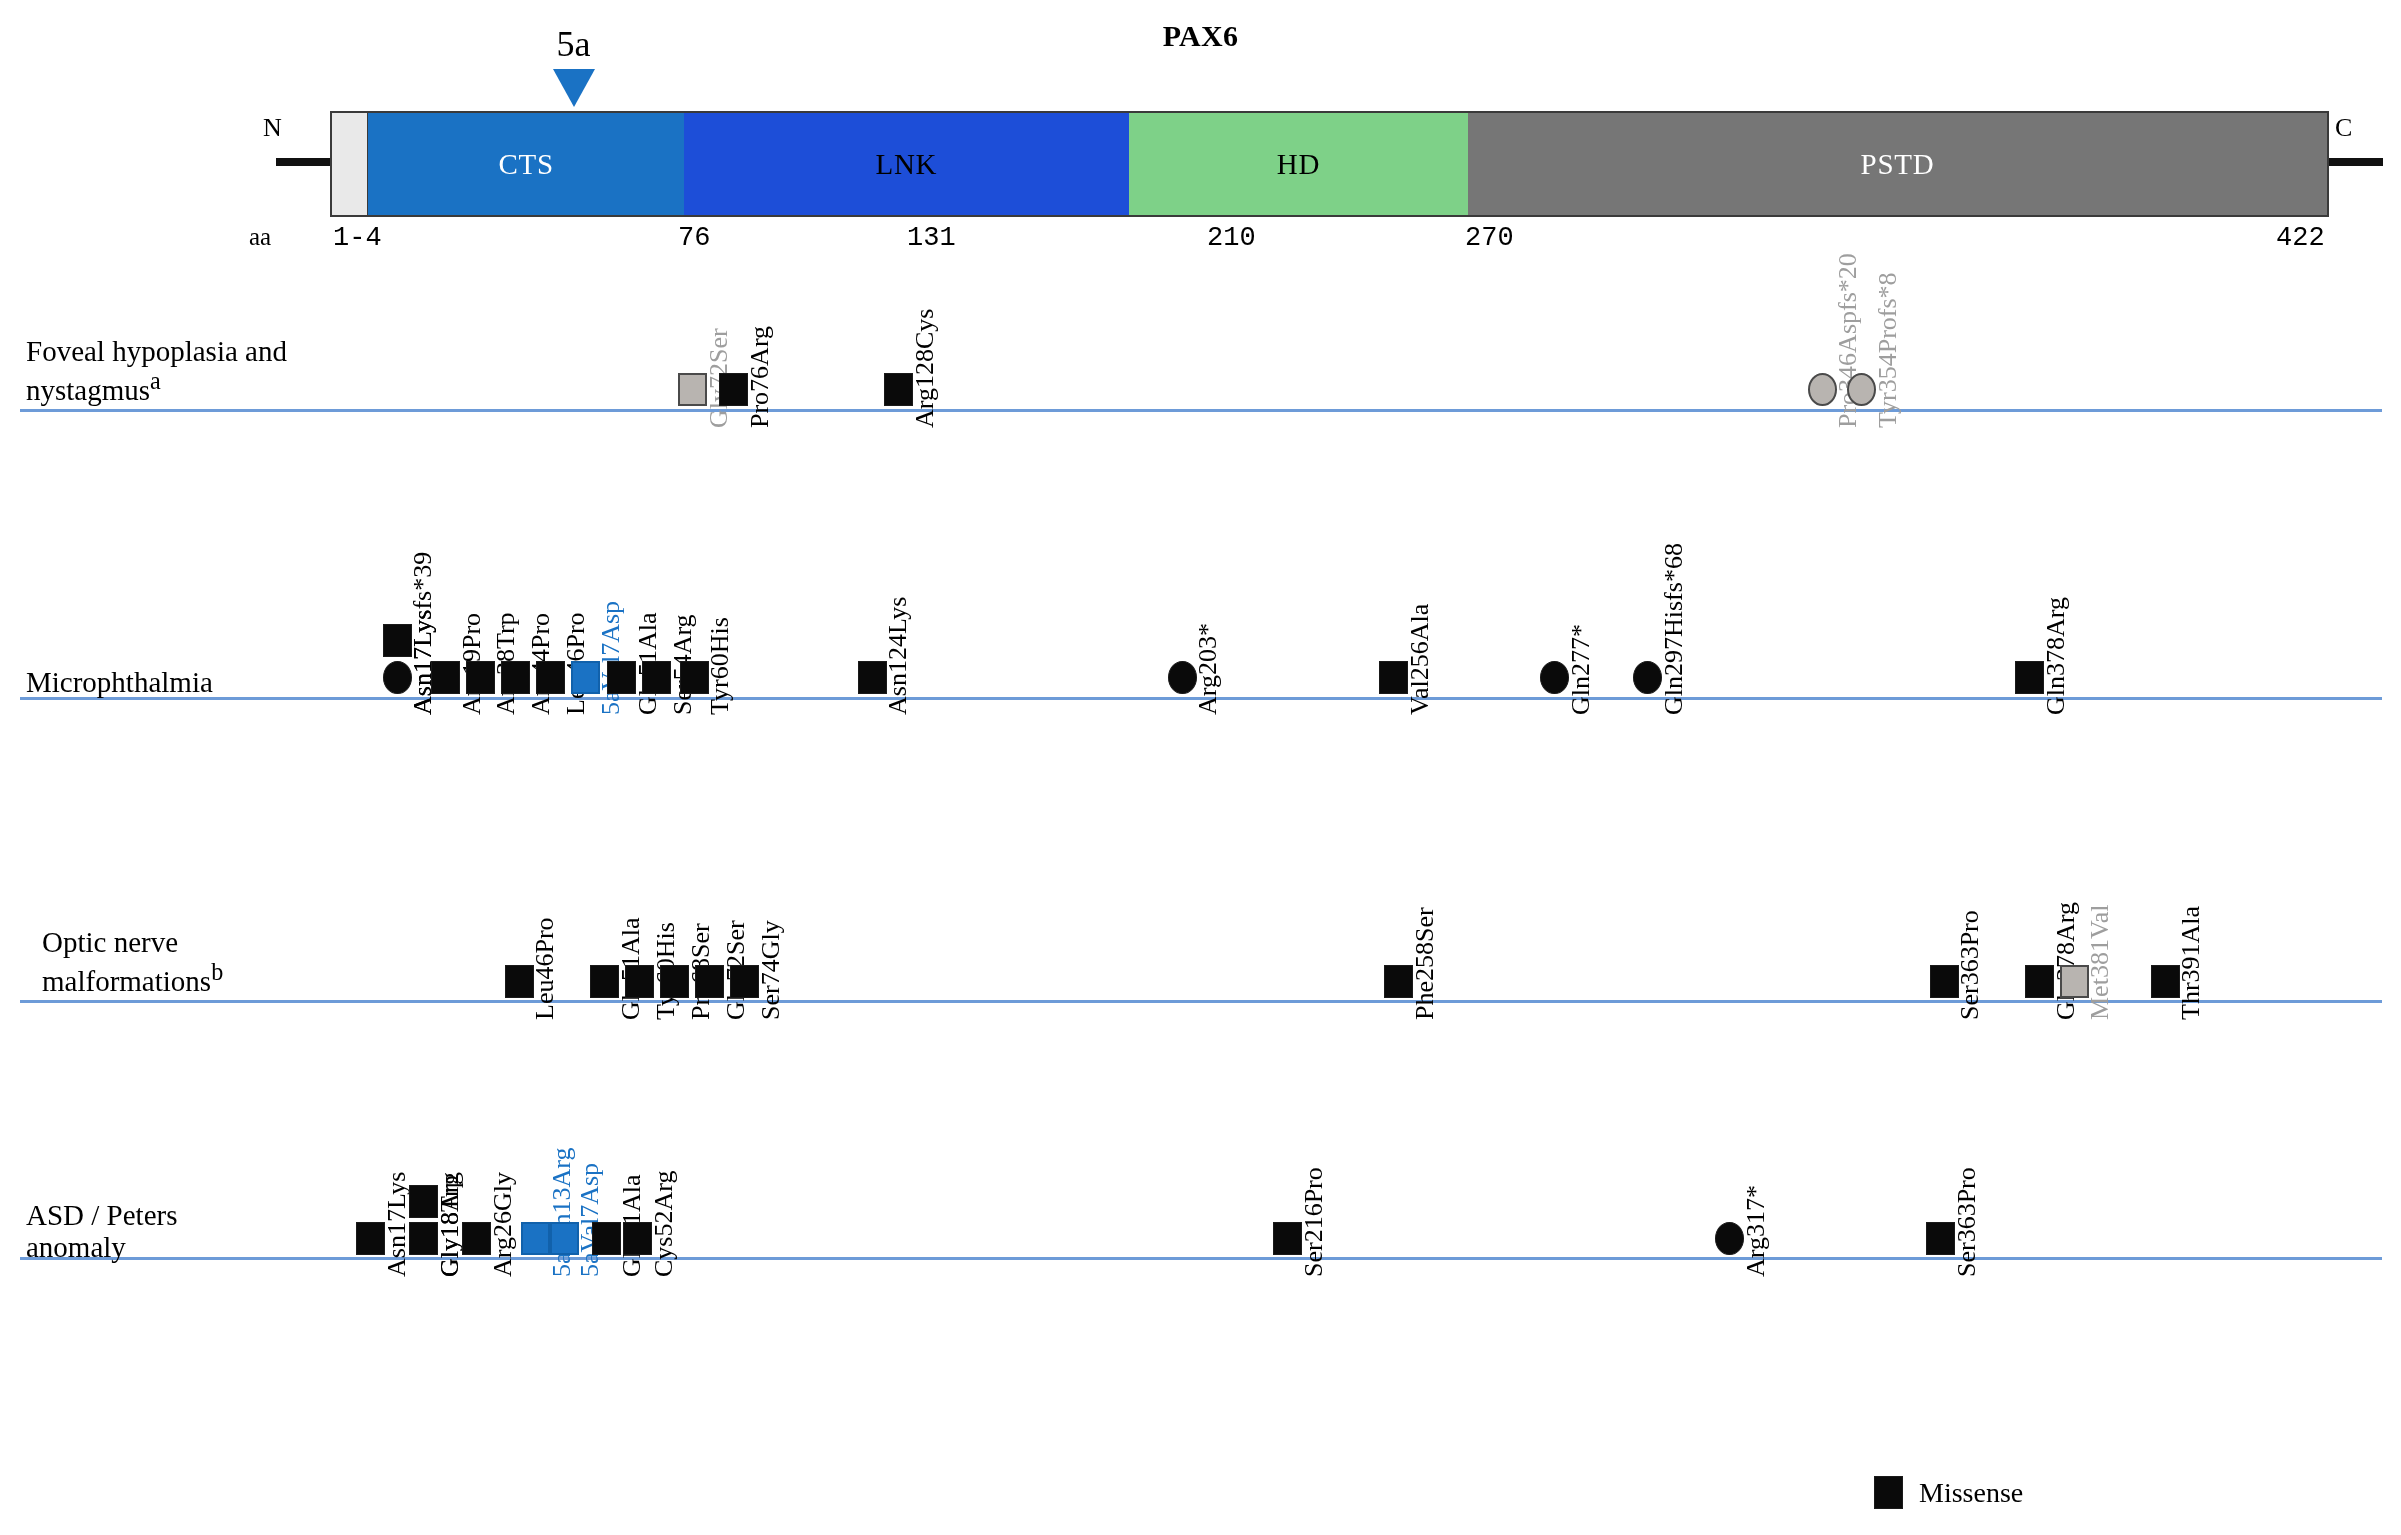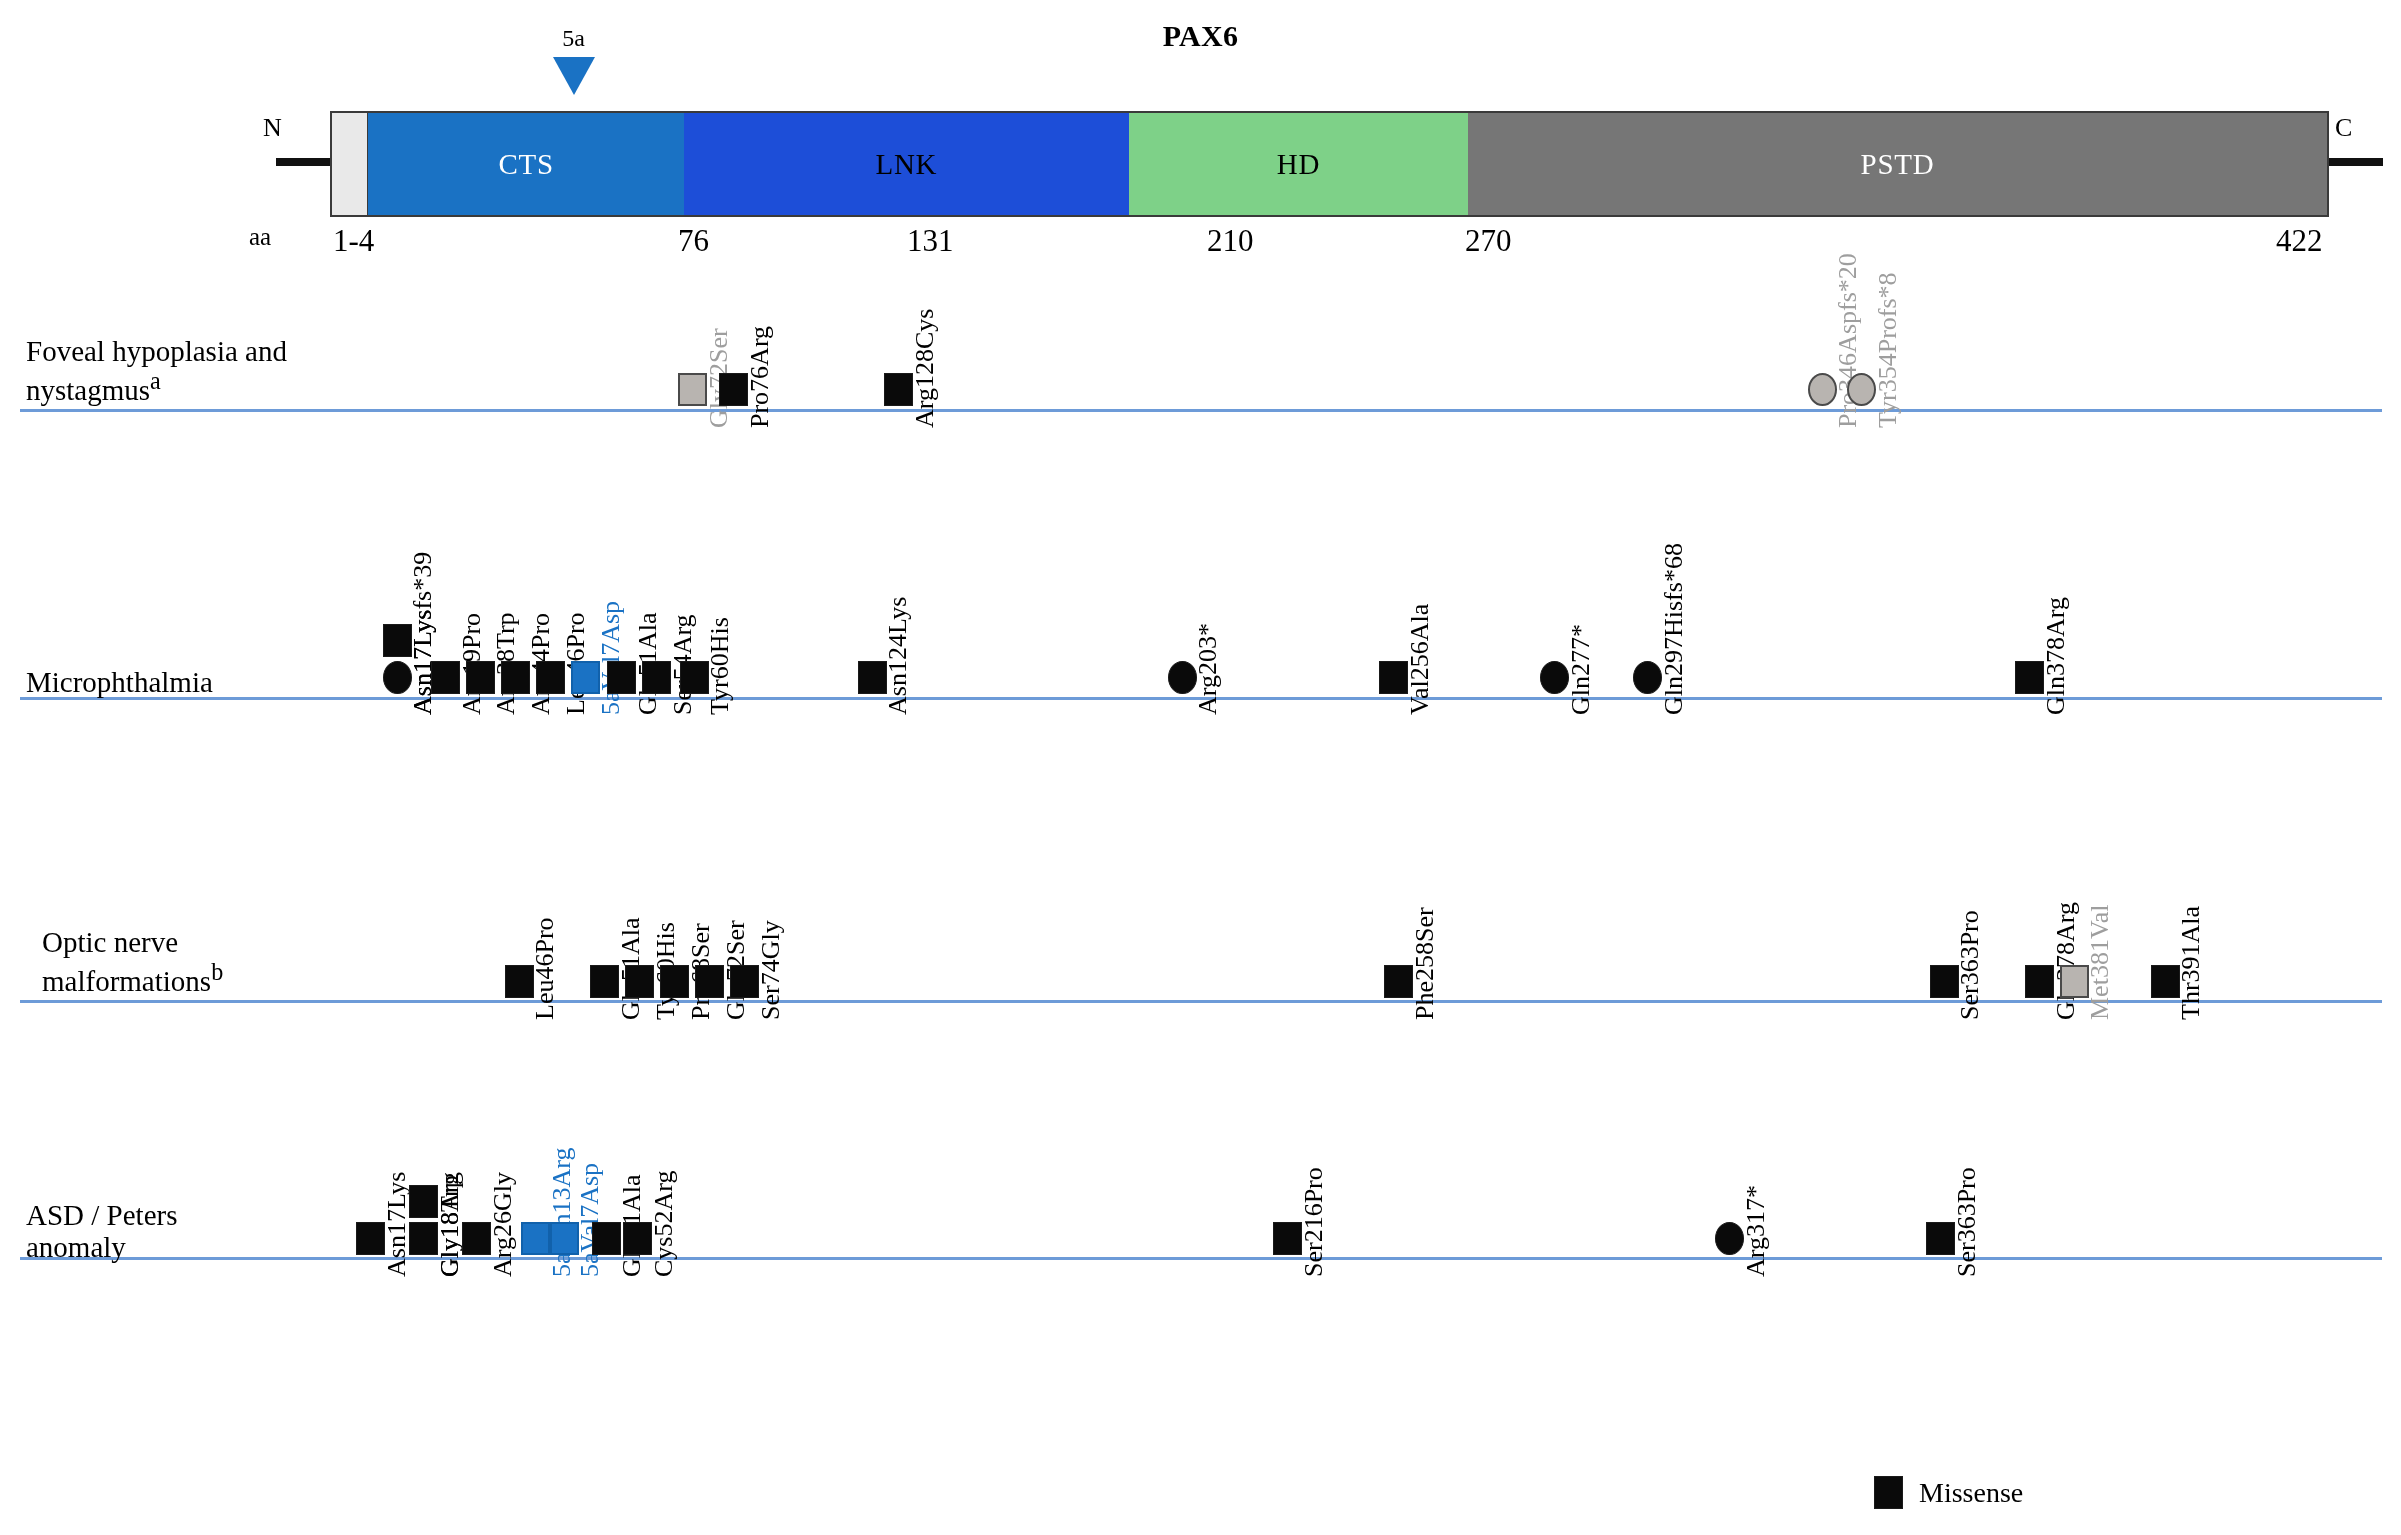--- a/index.html
+++ b/index.html
@@ -8,21 +8,21 @@
     font-family:"Liberation Serif","DejaVu Serif",serif;
     color:#000;
   }
   
   #figure-title{
     position:absolute; left:0; top:18.5px; width:2401px; text-align:center;
     font-size:30px; font-weight:bold; letter-spacing:0.3px;
   }
   
   #exon5a-group{position:absolute;left:534px;top:26px;width:79px;text-align:center;}
-  #exon5a-label{font-size:24px;line-height:1;}
+  #exon5a-label{font-size:36px;line-height:1;}
   #exon5a-arrow{
     width:0;height:0;margin:6.6px auto 0 auto;
     border-left:21px solid transparent;border-right:21px solid transparent;
     border-top:38px solid #1a72c4;
   }
   
   #protein-bar{
     position:absolute;left:330px;top:111px;width:1999px;height:106px;
     border:2px solid #3a3a3a;box-sizing:border-box;display:flex;
   }
@@ -37,21 +37,21 @@
   
   .term-line{position:absolute;top:158px;height:8px;background:#111;}
   #term-n-line{left:276px;width:55px;}
   #term-c-line{left:2328px;width:55px;}
   .term-label{position:absolute;font-size:26px;}
   #term-n-label{left:263px;top:113px;}
   #term-c-label{left:2335px;top:113px;}
   
   #aa-axis{position:absolute;left:0;top:223px;width:2401px;height:36px;}
   #aa-axis .aa-word{position:absolute;left:249px;top:0;font-size:25px;}
-  #aa-axis .tick{position:absolute;top:0;font-size:31px;white-space:nowrap;}
+  #aa-axis .tick{position:absolute;top:0;font-size:27px;white-space:nowrap;font-family:Liberation Mono, monospace;}
   
   .row{position:absolute;left:0;width:2401px;}
   .row-rule{position:absolute;left:20px;width:2362px;height:3.3px;background:#6d9bd8;}
   .row-title{position:absolute;font-size:29px;line-height:1.12;text-align:left;}
   
   .marker{position:absolute;}
   .m-sq{width:29px;height:33px;background:#0a0a0a;border:1.3px solid #1a1a1a;box-sizing:border-box;}
   .m-sq.gray{background:#b8b4b0;border:2px solid #4a4a4a;}
   .m-sq.blue{background:#1a72c4;border:2px solid #1161ab;}
   .m-ci{width:29px;height:33px;border-radius:50%;background:#0a0a0a;border:1.3px solid #1a1a1a;box-sizing:border-box;}

